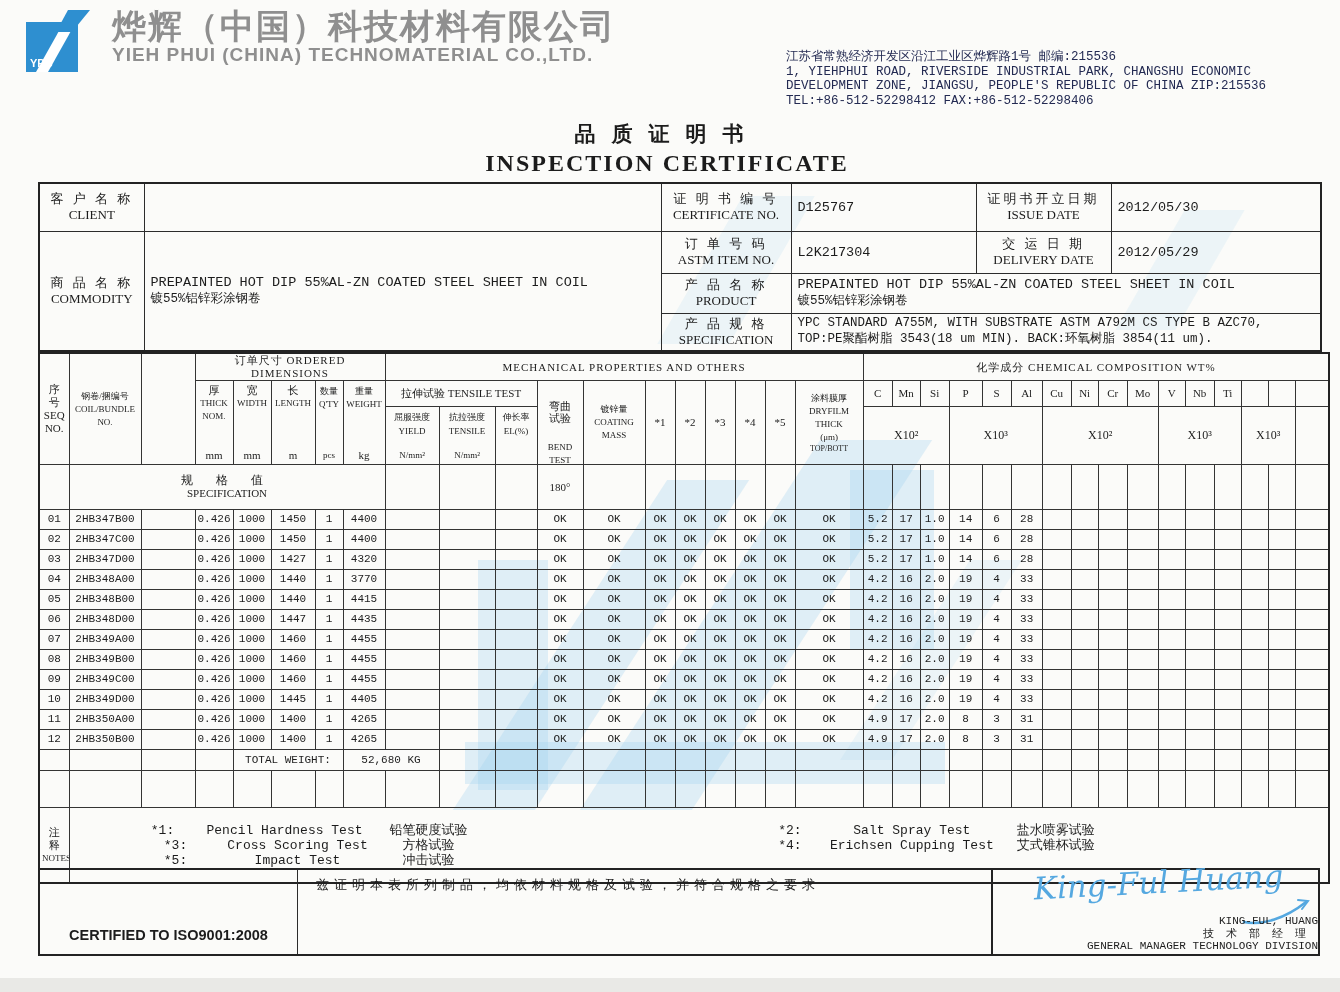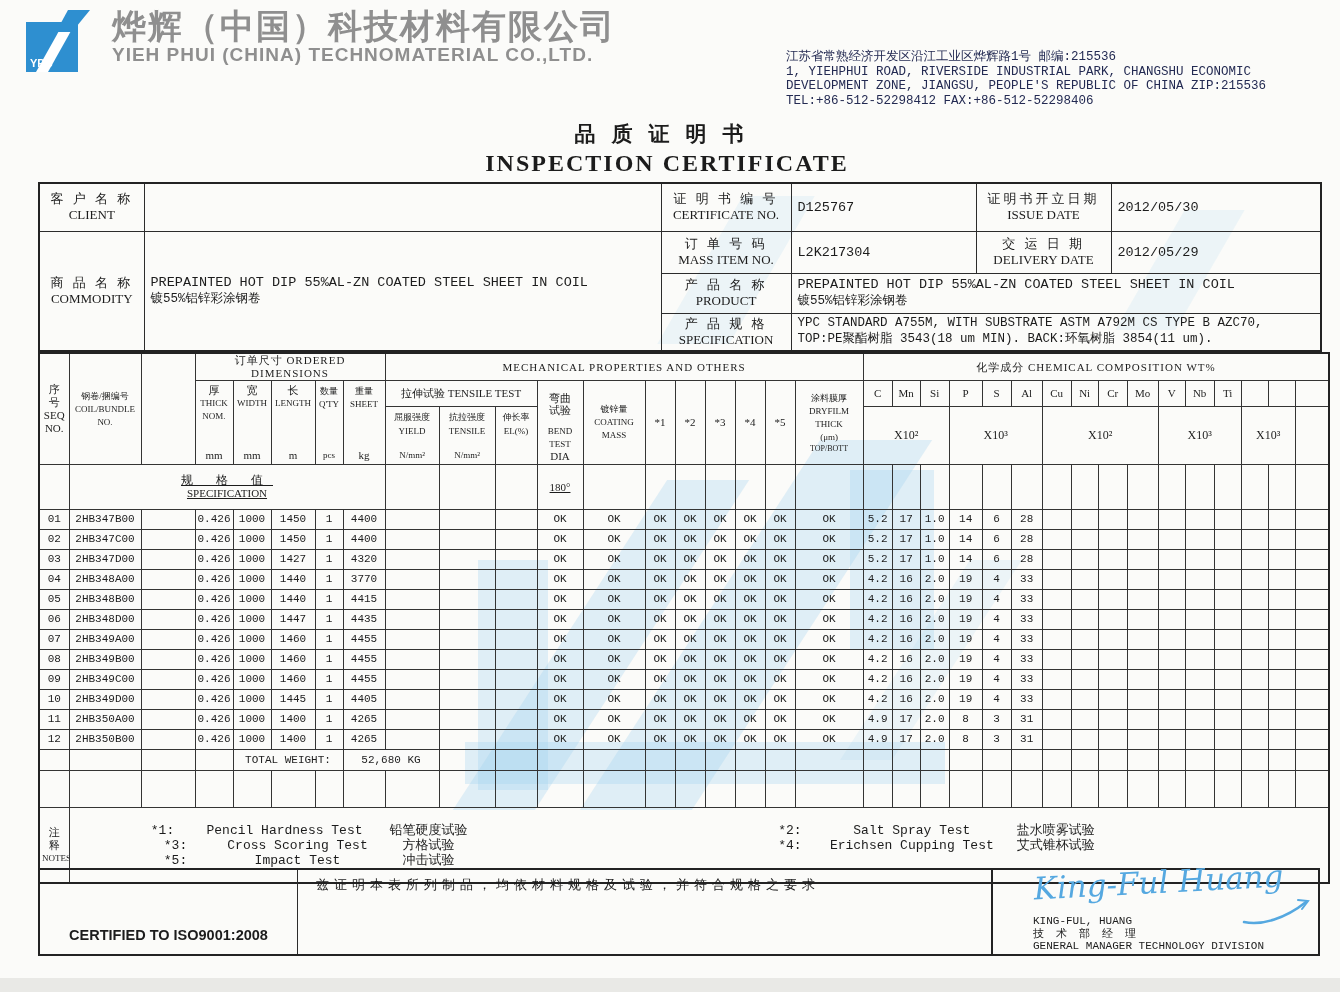--- a/index.html
+++ b/index.html
@@ -42,23 +42,23 @@
   #main-table{position:absolute;left:38px;top:352px;width:1282px;border-collapse:collapse;table-layout:fixed;
     border:2px solid #232323;}
   #main-table th,#main-table td{border:1px solid #343434;padding:0 2px;font-weight:normal;overflow:hidden;
     font-size:11px;line-height:13px;text-align:center;vertical-align:middle;}
   tr.hr1{height:22px;} tr.hr2{height:26px;} tr.hr3{height:58px;}
   .th-band{font-size:11.5px;letter-spacing:1px;}
   .vcell{display:flex;flex-direction:column;justify-content:space-between;align-items:center;height:78px;padding:2px 0;}
   .vcell .top{line-height:12px;}
   .vcell3{display:flex;flex-direction:column;justify-content:space-between;align-items:center;height:52px;padding:2px 0;}
   .cjk-v{width:14px;word-break:break-all;line-height:13px;margin:0 auto;}
-  .wrapnarrow{width:26px;word-break:break-all;margin:8px auto;line-height:12px;}
+  .wrapnarrow{width:26px;word-break:break-all;margin:16px auto;line-height:12px;}
   .small{font-size:9px;} .tiny{font-size:8px;line-height:9px;}
-  tr.sr td{height:44px;border-bottom:1px solid #343434;text-decoration:underline;}
+  tr.sr td{height:44px;border-bottom:1px solid #343434;}
   tr.sr .spec-l1{letter-spacing:10px;font-size:12px;}
   tr.sr .spec-l2{font-size:11px;}
   tr.dr td{height:19px;border-top:none;border-bottom:none;
     font-family:"Liberation Mono","DejaVu Sans Mono",monospace;font-size:12px;line-height:18px;}
   tr.tw td{height:20px;border-top:none;border-bottom:none;
     font-family:"Liberation Mono","DejaVu Sans Mono",monospace;font-size:12px;}
   tr.fr td{height:36px;border-top:none;border-bottom:none;}
   tr.nr td{border-top:1.5px solid #2c2c2c;height:74px;}
   td.al{text-align:left;margin-top:25px;} td.ar{text-align:right;padding-right:3px;}
   .notes-cell{vertical-align:top;text-align:left;padding:6px 0 0 42px;}
@@ -76,21 +76,21 @@
   .iso-cell{width:257px;border-right:1.5px solid #2c2c2c;display:flex;align-items:center;justify-content:center;}
   .iso-text{font-family:"Liberation Sans","DejaVu Sans",sans-serif;font-weight:bold;font-size:14.5px;margin-top:46px;}
   .cert-cell{flex:1;padding:6px 24px 0 18px;}
   .cert-cn{font-size:13px;letter-spacing:5px;white-space:nowrap;}
   .cert-en{font-family:"Liberation Mono","DejaVu Sans Mono",monospace;font-size:12.5px;line-height:14.5px;}
   .sig-box{position:absolute;right:-2px;top:-2px;bottom:-2px;width:329px;border:2px solid #232323;box-sizing:border-box;}
   .sig-script{position:absolute;left:8px;top:-6px;width:315px;text-align:center;
     font-family:"DejaVu Serif","Liberation Serif",serif;font-style:italic;font-size:31px;color:#55a8e0;
     transform:rotate(-3deg);white-space:nowrap;}
   .sig-swash{position:absolute;right:6px;top:26px;}
-  .sig-lines{position:absolute;left:0;right:0;bottom:2px;text-align:left;padding-left:40px;}
+  .sig-lines{position:absolute;left:0;right:0;bottom:2px;text-align:right;padding-left:40px;}
   .sig-name{font-family:"Liberation Mono","DejaVu Sans Mono",monospace;font-size:11px;line-height:12px;}
   .sig-title-cn{font-size:11px;letter-spacing:12px;line-height:13px;}
   .sig-title-en{font-family:"Liberation Mono","DejaVu Sans Mono",monospace;font-size:11px;line-height:12px;}
 
   .scan-strip{position:absolute;left:0;right:0;top:978px;height:14px;background:#e9e9e6;}
 </style>
 </head>
 <body>
 
 <div class="layer" id="watermarks">
@@ -161,21 +161,21 @@
       <td class="lbl" rowspan="3">
         <div class="cn">商 品 名 称</div>
         <div class="en">COMMODITY</div>
       </td>
       <td class="val val2l" rowspan="3">
         <div>PREPAINTED HOT DIP 55%AL-ZN COATED STEEL SHEET IN COIL</div>
         <div class="l2">镀55%铝锌彩涂钢卷</div>
       </td>
       <td class="lbl">
         <div class="cn">订 单 号 码</div>
-        <div class="en">MASS ITEM NO.</div>
+        <div class="en">ASTM ITEM NO.</div>
       </td>
       <td class="val">L2K217304</td>
       <td class="lbl">
         <div class="cn">交 运 日 期</div>
         <div class="en">DELIVERY DATE</div>
       </td>
       <td class="val">2012/05/29</td>
     </tr>
     <tr style="height:40px">
       <td class="lbl">
@@ -275,21 +275,21 @@
             </div>
         </th>
         <th rowspan="2">
           <div class="vcell">
               <span class="top"><span class="small">数量</span><br><span class="small">Q'TY</span></span>
               <span class="small">pcs</span>
             </div>
         </th>
         <th rowspan="2">
           <div class="vcell">
-              <span class="top"><span class="small">重量</span><br><span class="small">SHEET</span></span>
+              <span class="top"><span class="small">重量</span><br><span class="small">WEIGHT</span></span>
               <span>kg</span>
             </div>
         </th>
         <th colspan="3">拉伸试验 TENSILE TEST</th>
         <th rowspan="2">
           <div class="vcell">
               <span class="top"><span class="wrapnarrow" style="display:inline-block">弯曲试验</span><br><span class="small">BEND TEST</span></span>
               <span>DIA</span>
             </div>
         </th>

